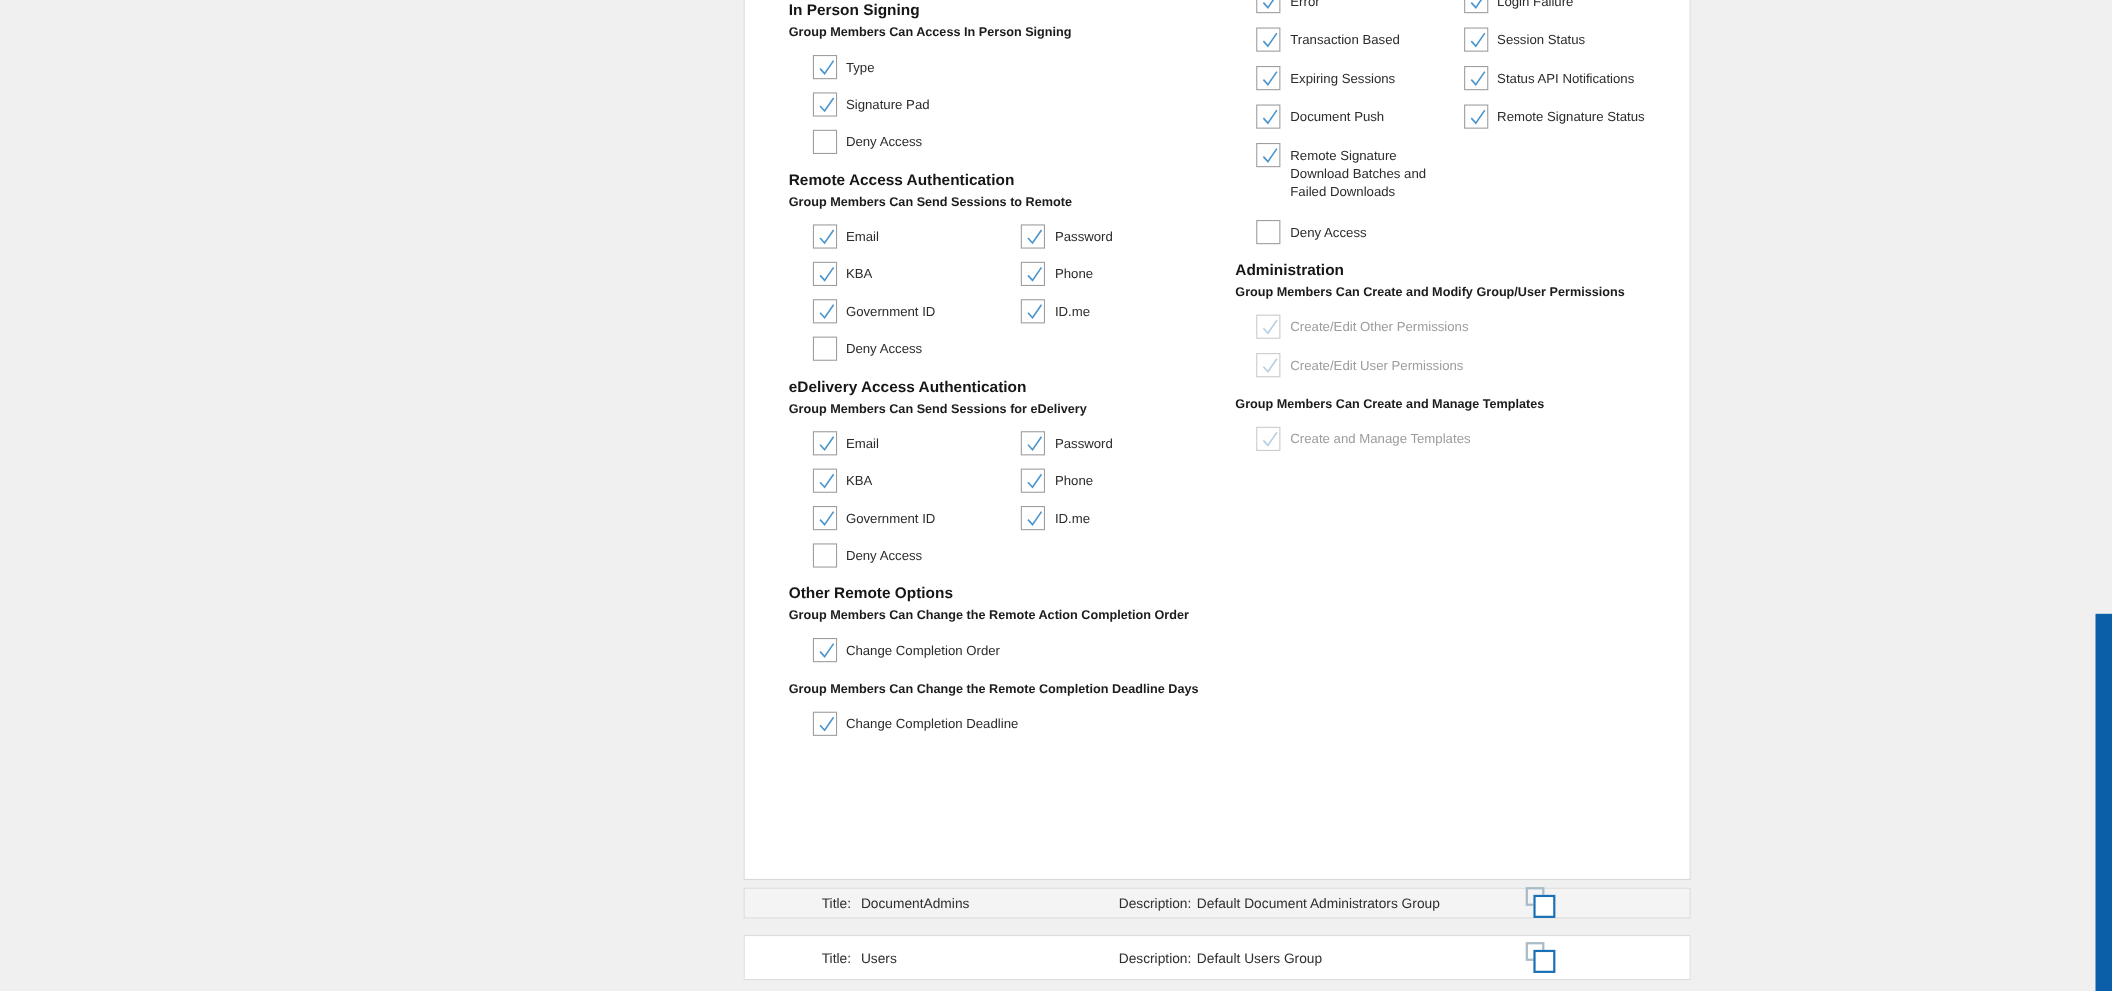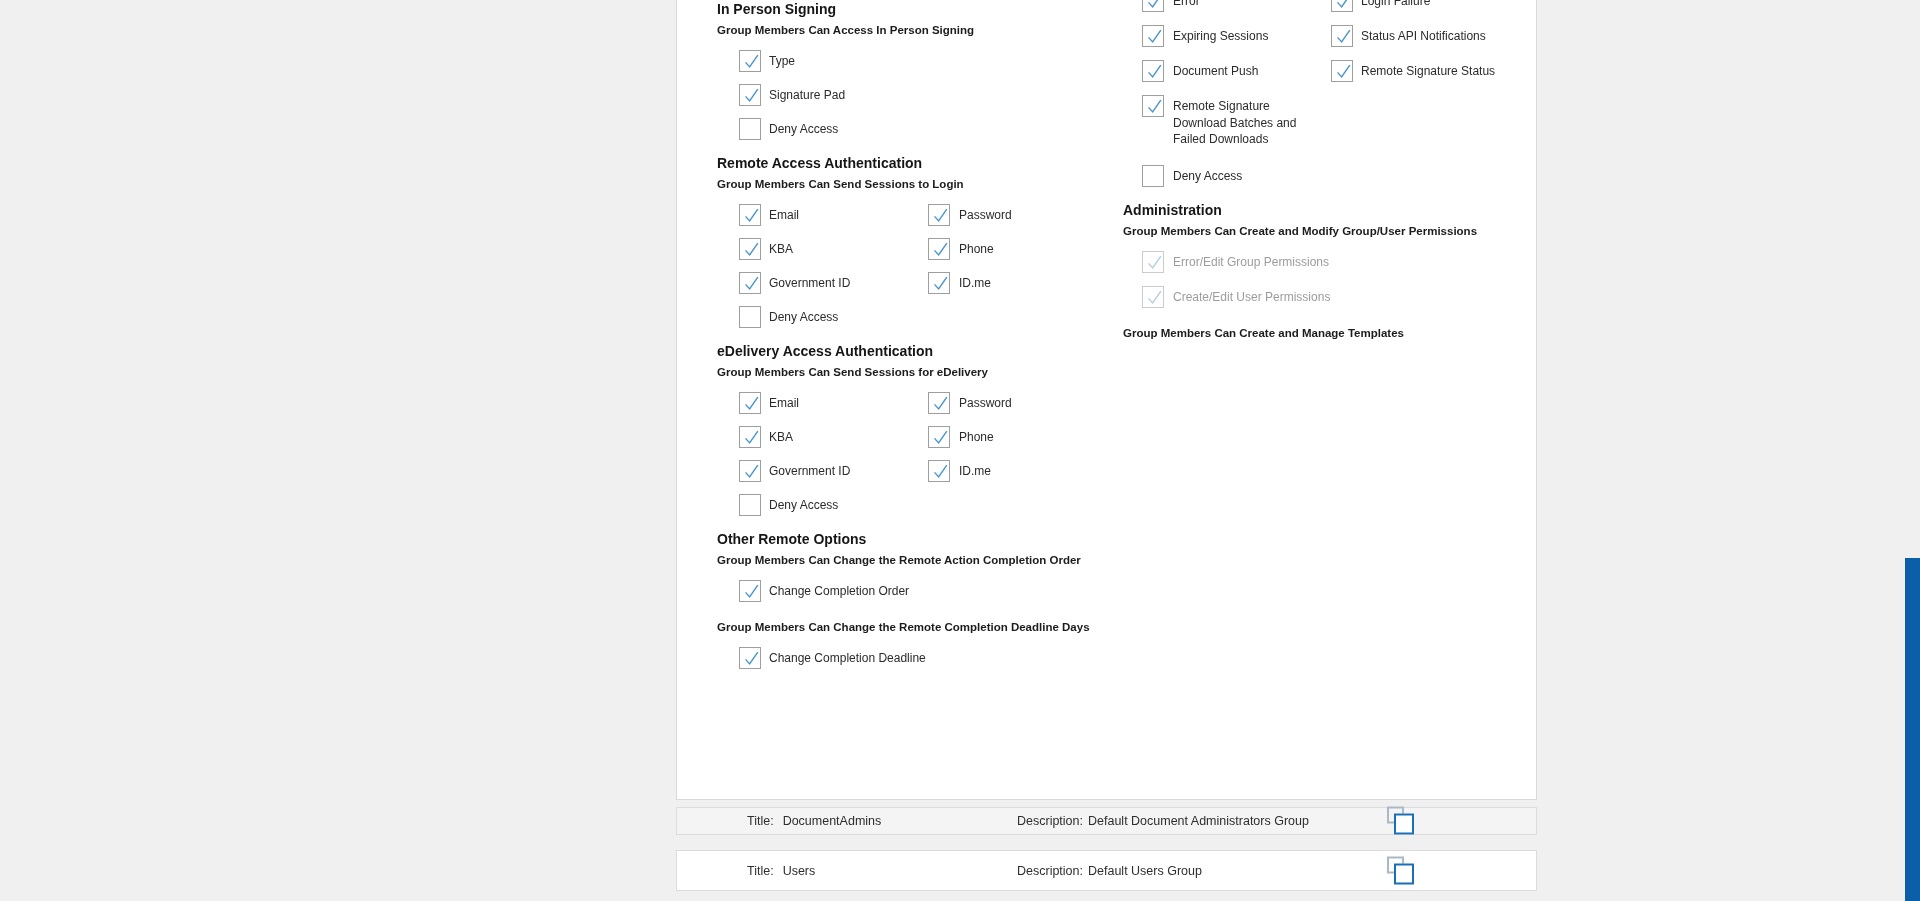--- a/index.html
+++ b/index.html
@@ -140,21 +140,21 @@
             <span class="cb"></span>
             <span class="lbl">Deny Access</span>
           </span>
         </div>
       </div>
     </div>
 
     <div class="section">
       <div class="sec-title">Remote Access Authentication</div>
       <div class="group">
-        <div class="grp-label">Group Members Can Send Sessions to Login</div>
+        <div class="grp-label">Group Members Can Send Sessions to Remote</div>
         <div class="cbrow">
           <span class="cell c1">
             <span class="cb">
                 <svg viewBox="0 0 22 22">
                   <path d="M5 12.5 L9.5 17.5 L18.5 4.5"></path>
                 </svg>
               </span>
             <span class="lbl">Email</span>
           </span>
           <span class="cell c2">
@@ -332,20 +332,38 @@
           <span class="lbl">Login Failure</span>
         </span>
       </div>
       <div class="cbrow">
         <span class="cell c1">
           <span class="cb">
               <svg viewBox="0 0 22 22">
                 <path d="M5 12.5 L9.5 17.5 L18.5 4.5"></path>
               </svg>
             </span>
+          <span class="lbl">Transaction Based</span>
+        </span>
+        <span class="cell c2">
+          <span class="cb">
+              <svg viewBox="0 0 22 22">
+                <path d="M5 12.5 L9.5 17.5 L18.5 4.5"></path>
+              </svg>
+            </span>
+          <span class="lbl">Session Status</span>
+        </span>
+      </div>
+      <div class="cbrow">
+        <span class="cell c1">
+          <span class="cb">
+              <svg viewBox="0 0 22 22">
+                <path d="M5 12.5 L9.5 17.5 L18.5 4.5"></path>
+              </svg>
+            </span>
           <span class="lbl">Expiring Sessions</span>
         </span>
         <span class="cell c2">
           <span class="cb">
               <svg viewBox="0 0 22 22">
                 <path d="M5 12.5 L9.5 17.5 L18.5 4.5"></path>
               </svg>
             </span>
           <span class="lbl">Status API Notifications</span>
         </span>
@@ -390,36 +408,46 @@
       <div class="sec-title">Administration</div>
       <div class="group">
         <div class="grp-label">Group Members Can Create and Modify Group/User Permissions</div>
         <div class="cbrow">
           <span class="cell c1 disabled">
             <span class="cb">
                 <svg viewBox="0 0 22 22">
                   <path d="M5 12.5 L9.5 17.5 L18.5 4.5"></path>
                 </svg>
               </span>
-            <span class="lbl">Error/Edit Group Permissions</span>
+            <span class="lbl">Create/Edit Other Permissions</span>
           </span>
         </div>
         <div class="cbrow">
           <span class="cell c1 disabled">
             <span class="cb">
                 <svg viewBox="0 0 22 22">
                   <path d="M5 12.5 L9.5 17.5 L18.5 4.5"></path>
                 </svg>
               </span>
             <span class="lbl">Create/Edit User Permissions</span>
           </span>
         </div>
       </div>
       <div class="group">
         <div class="grp-label">Group Members Can Create and Manage Templates</div>
+        <div class="cbrow">
+          <span class="cell c1 disabled">
+            <span class="cb">
+                <svg viewBox="0 0 22 22">
+                  <path d="M5 12.5 L9.5 17.5 L18.5 4.5"></path>
+                </svg>
+              </span>
+            <span class="lbl">Create and Manage Templates</span>
+          </span>
+        </div>
       </div>
     </div>
 
   </div>
 </div>
 
 <div class="grouprow" id="grouprow-0">
   <span class="rowfield title">
     <span>Title:</span><span class="val">DocumentAdmins</span>
   </span>

